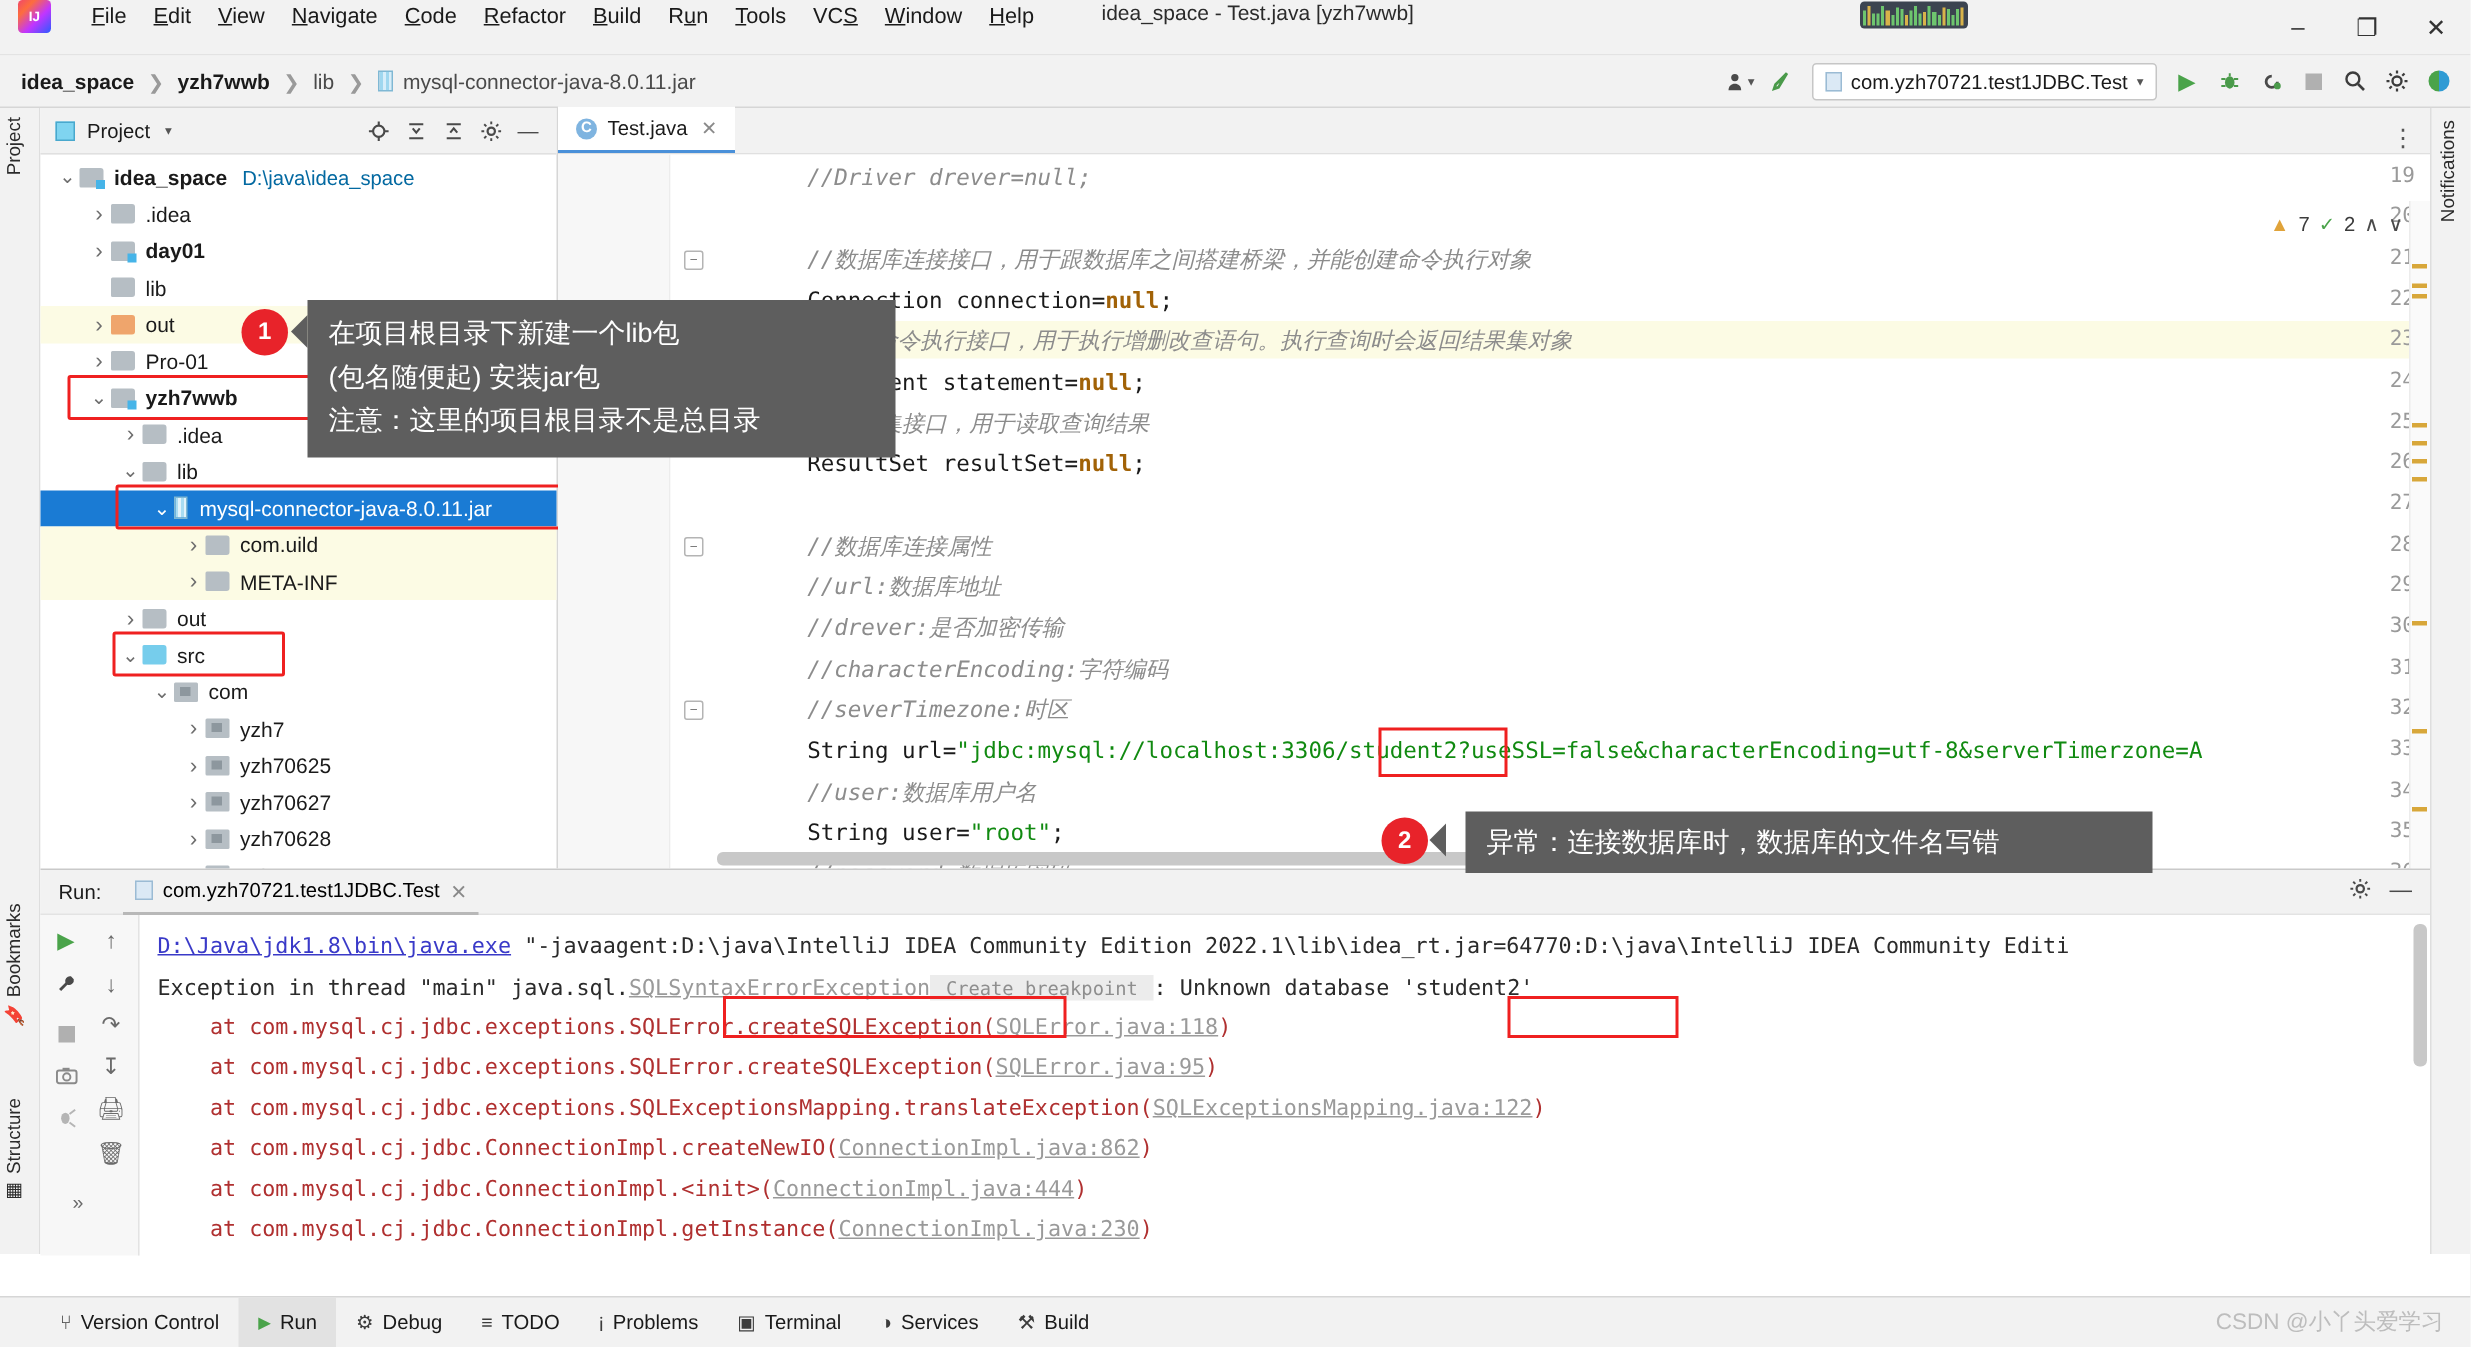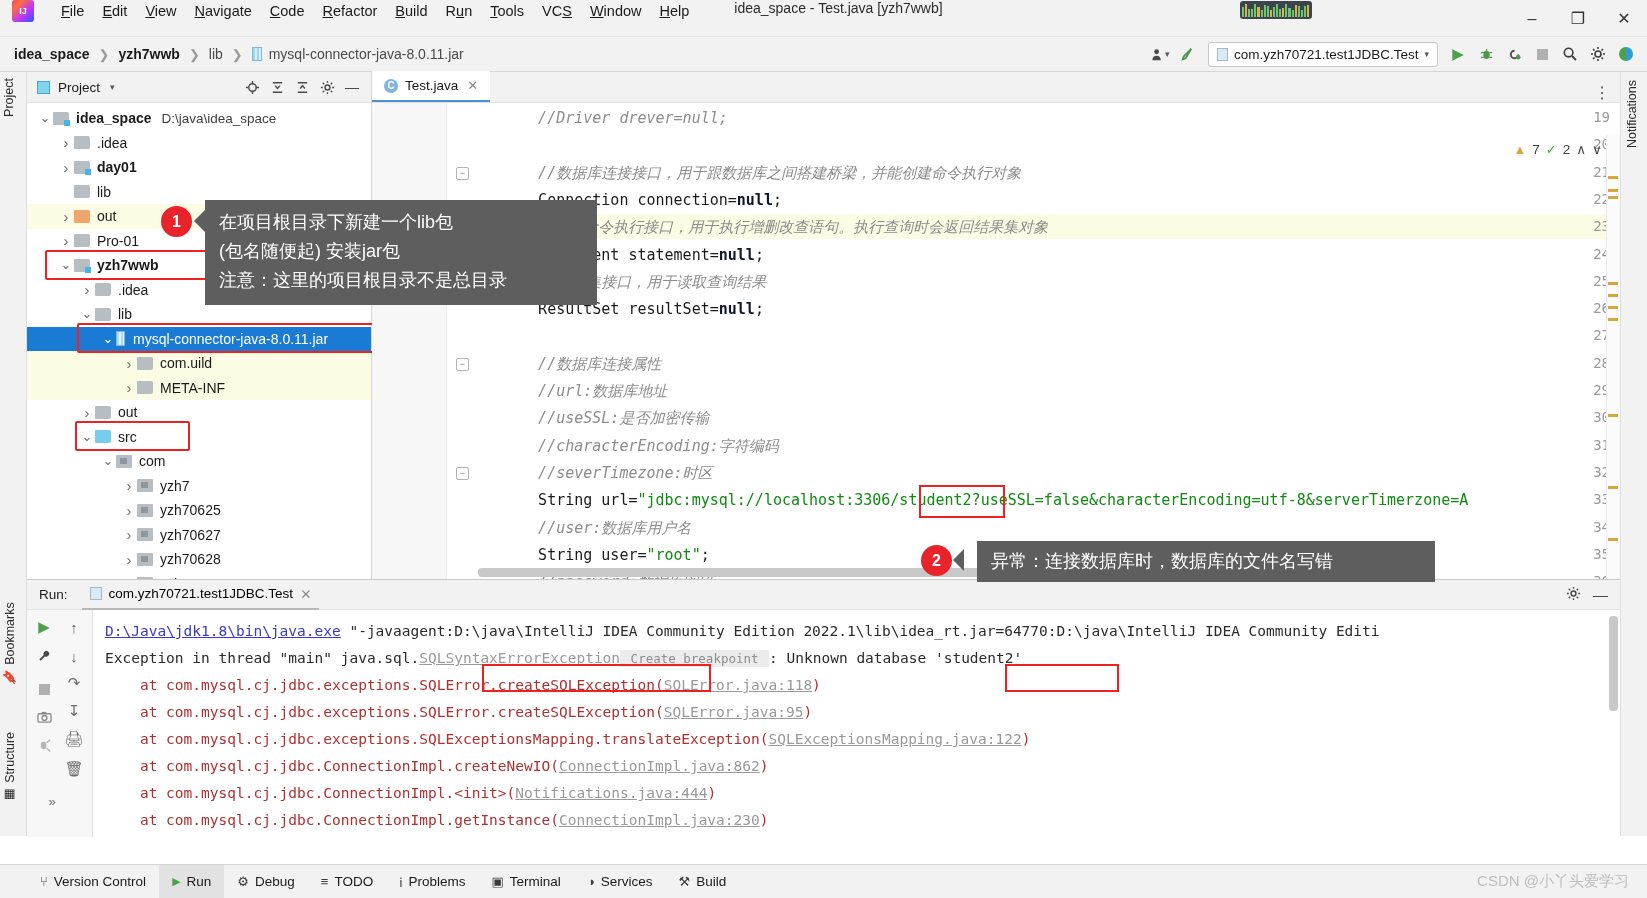--- a/index.html
+++ b/index.html
@@ -122,21 +122,21 @@
   .fico.plain { background:#b6bec4; border-radius:1px 2px 2px 1px; }
   .fico.orange { background:#efa56c; border-radius:1px 2px 2px 1px; }
   .fico.blue { background:#76cdec; border-radius:1px 2px 2px 1px; }
   .fico.pkg { background:#b6bec4; border-radius:1px; }
   .fico.pkg::after{content:"";position:absolute;left:4px;top:3px;width:7px;height:6px;background:#8d979e;}
   .fico.jar {
     background: repeating-linear-gradient(90deg,#a9dcf2 0 2px,#e2f3fb 2px 4px);
     border:1px solid #7fb8d4; width:9px; height:15px; margin-right:8px;
   }
   .nlabel.b { font-weight: bold; }
-  .npath { color:#404040; margin-left:10px; font-size:13.5px; }
+  .npath { color:#0369a1; margin-left:10px; font-size:13.5px; }
   .redbox { position:absolute; border:2.5px solid #ef2020; border-radius:2px; pointer-events:none; }
 
   
   .editor {
     position: absolute; left: 372px; top: 72px; width: 1248px; height: 507px;
     background: #fff;
   }
   .tabbar { height: 31px; background:#f2f2f2; border-bottom:1px solid #e0e0e0; display:flex; align-items:flex-end; }
   .tab {
     height: 31px; display:flex; align-items:center; gap:7px; padding: 0 12px;
@@ -162,21 +162,21 @@
   .foldm {
     position:absolute; left:84px; width:13px; height:13px;
     border:1px solid #b4b4b4; border-radius:2px; background:#fff;
     color:#777; font-size:9px; text-align:center; line-height:11px;
   }
   .codeline {
     position:absolute; left:130px; white-space:pre; font-size:15px;
     font-family:"DejaVu Sans Mono",monospace; color:#1a1a1a;
   }
   .cmt { color:#8c8c8c; font-style:italic; }
-  .kw { color:#0f172a; font-weight:bold; }
+  .kw { color:#a16207; font-weight:bold; }
   .str { color:#118a11; }
   .rowhl { position:absolute; left:113px; height:25px; background:#fcfbe4; width:1135px; }
 
   .errstripe { position:absolute; right:0; top:31px; width:14px; height:476px; background:#fafafa; border-left:1px solid #ececec;}
   .stripe { position:absolute; right:2px; width:10px; height:2.5px; }
   .insp-bar {
     position:absolute; right:18px; top:38px; display:flex; align-items:center; gap:6px;
     font-size:13.5px; color:#3c3c3c;
   }
   .warn-tri { color:#e0a33a; font-size:13px; }
@@ -551,21 +551,21 @@
           <div class="lnum" style="top: 197.1px;">26</div>
           <div class="codeline" style="top: 197.1px;"><span class="">    ResultSet resultSet=</span><span class="kw">null</span><span class="">;</span></div>
           <div class="lnum" style="top: 224.4px;">27</div>
           <div class="codeline" style="top: 224.4px;"><span class="cmt"></span></div>
           <div class="lnum" style="top: 251.7px;">28</div>
           <div class="foldm" style="top: 254.7px;">−</div>
           <div class="codeline" style="top: 251.7px;"><span class="cmt">    //数据库连接属性</span></div>
           <div class="lnum" style="top: 279px;">29</div>
           <div class="codeline" style="top: 279px;"><span class="cmt">    //url:数据库地址</span></div>
           <div class="lnum" style="top: 306.3px;">30</div>
-          <div class="codeline" style="top: 306.3px;"><span class="cmt">    //useSSL:是否加密传输</span></div>
+          <div class="codeline" style="top: 306.3px;"><span class="cmt">    //drever:是否加密传输</span></div>
           <div class="lnum" style="top: 333.6px;">31</div>
           <div class="codeline" style="top: 333.6px;"><span class="cmt">    //characterEncoding:字符编码</span></div>
           <div class="lnum" style="top: 360.9px;">32</div>
           <div class="foldm" style="top: 363.9px;">−</div>
           <div class="codeline" style="top: 360.9px;"><span class="cmt">    //severTimezone:时区</span></div>
           <div class="lnum" style="top: 388.2px;">33</div>
           <div class="codeline" style="top: 388.2px;"><span class="">    String url=</span><span class="str">"jdbc:mysql://localhost:3306/student2?useSSL=false&amp;characterEncoding=utf-8&amp;serverTimerzone=A</span></div>
           <div class="lnum" style="top: 415.5px;">34</div>
           <div class="codeline" style="top: 415.5px;"><span class="cmt">    //user:数据库用户名</span></div>
           <div class="lnum" style="top: 442.8px;">35</div>
@@ -649,21 +649,21 @@
       <div class="rs-ico" style="left:12px; top:178px; font-size:13px;">»</div>
     </div>
 
     <div class="console" id="console-root">
         <div class="cline"><span class="lnk">D:\Java\jdk1.8\bin\java.exe</span><span class="plain"> "-javaagent:D:\java\IntelliJ IDEA Community Edition 2022.1\lib\idea_rt.jar=64770:D:\java\IntelliJ IDEA Community Editi</span></div>
         <div class="cline"><span class="plain">Exception in thread "main" java.sql.</span><span class="lnk2">SQLSyntaxErrorException</span><span class="bp"> Create breakpoint </span><span class="plain">: Unknown database </span><span class="plain">'student2'</span></div>
         <div class="cline"><span>    at com.mysql.cj.jdbc.exceptions.SQLError.createSQLException(</span><span class="lnk2">SQLError.java:118</span><span>)</span></div>
         <div class="cline"><span>    at com.mysql.cj.jdbc.exceptions.SQLError.createSQLException(</span><span class="lnk2">SQLError.java:95</span><span>)</span></div>
         <div class="cline"><span>    at com.mysql.cj.jdbc.exceptions.SQLExceptionsMapping.translateException(</span><span class="lnk2">SQLExceptionsMapping.java:122</span><span>)</span></div>
         <div class="cline"><span>    at com.mysql.cj.jdbc.ConnectionImpl.createNewIO(</span><span class="lnk2">ConnectionImpl.java:862</span><span>)</span></div>
-        <div class="cline"><span>    at com.mysql.cj.jdbc.ConnectionImpl.&lt;init&gt;(</span><span class="lnk2">Notifications.java:444</span><span>)</span></div>
+        <div class="cline"><span>    at com.mysql.cj.jdbc.ConnectionImpl.&lt;init&gt;(</span><span class="lnk2">ConnectionImpl.java:444</span><span>)</span></div>
         <div class="cline"><span>    at com.mysql.cj.jdbc.ConnectionImpl.getInstance(</span><span class="lnk2">ConnectionImpl.java:230</span><span>)</span></div>
       </div>
     <div class="console-scroll"></div>
 
     <div class="annbox" style="left:455px; top:84px; width:229px; height:28px;"></div>
     <div class="annbox" style="left:978px; top:84px; width:114px; height:28px;"></div>
   </div>
 
   <div class="ctri" style="left:194px; top:210px;"></div>
   <div class="bubble" style="left:161px; top:206px;">1</div>

